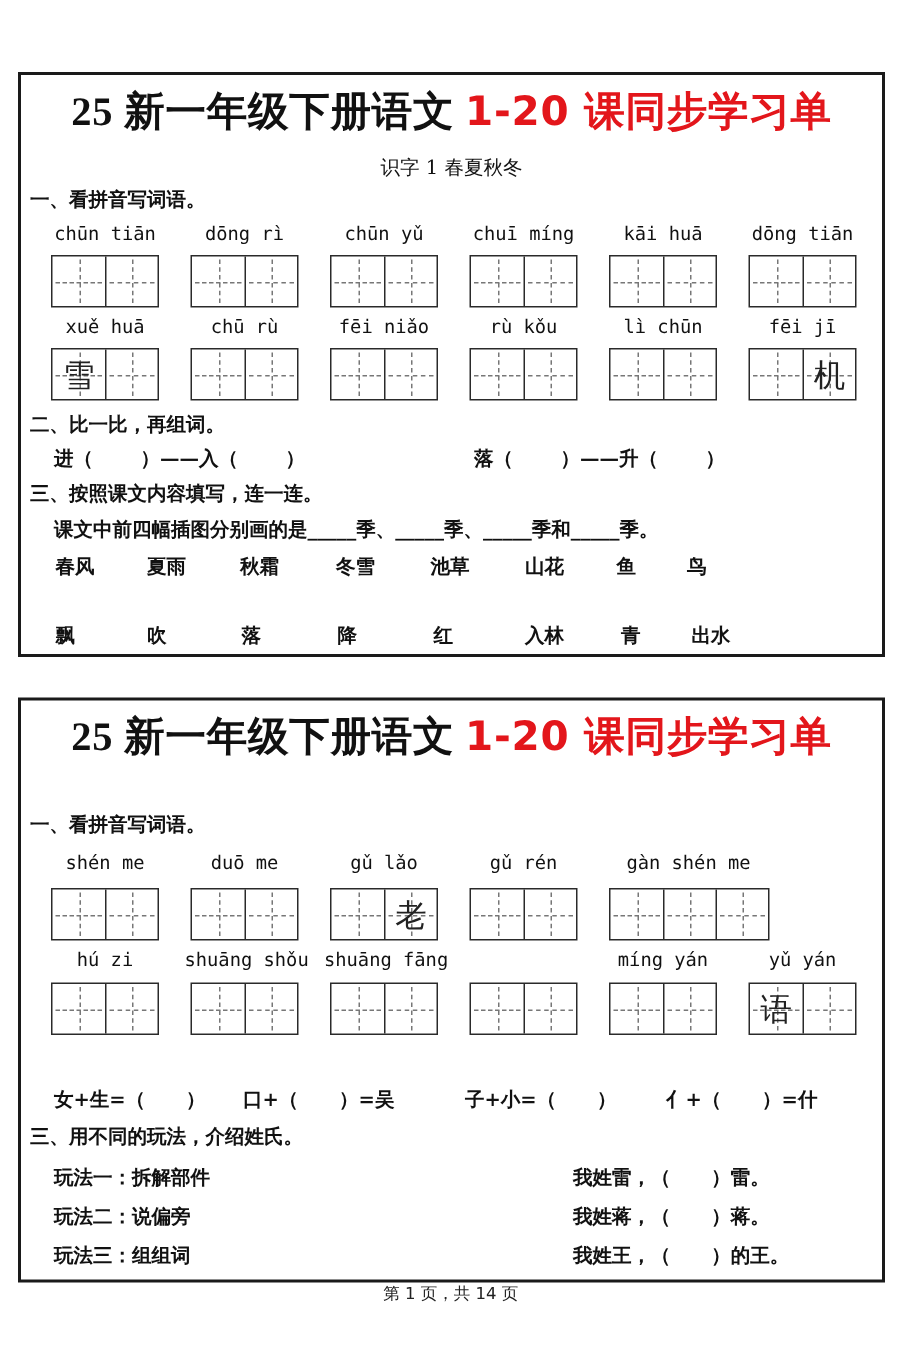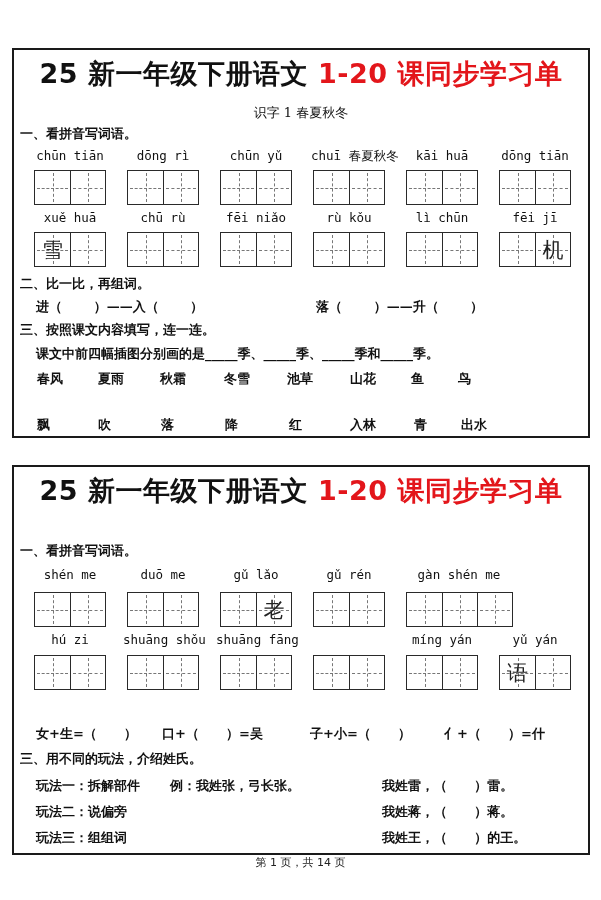--- a/index.html
+++ b/index.html
@@ -5,21 +5,21 @@
   * { box-sizing: border-box; margin: 0; padding: 0; }
   html, body { width: 601px; height: 900px; background: #ffffff; overflow: hidden; }
   body { position: relative; font-family: "DejaVu Serif", "Liberation Serif", serif; color: #111; }
 
   .sheet { position: absolute; left: 12px; width: 578px; border: 2px solid #1a1a1a; background: #fff; }
   #sheet1 { top: 48px; height: 390px; }
   #sheet2 { top: 465px; height: 390px; }
 
   .main-title { position: absolute; left: 0; right: 0; top: 6px; text-align: center; white-space: nowrap;
     font-family: "DejaVu Sans", "Liberation Sans", sans-serif; font-weight: bold; font-size: 27px; letter-spacing: 0.5px; line-height: 36px; }
-  .main-title .black { color: #111; }
+  .main-title .black { color: #111; font-family: Liberation Serif, serif; }
   .main-title .red { color: #e3161b; }
 
   .lesson-title { position: absolute; left: 0; right: 0; top: 54px; text-align: center;
     font-weight: normal; font-size: 13px; line-height: 18px; }
 
   .section-heading { position: absolute; left: 6px; font-weight: bold; font-size: 13px; line-height: 18px; white-space: nowrap; }
 
   .pinyin { position: absolute; font-family: "DejaVu Sans Mono", "Liberation Mono", monospace; font-size: 12.5px; line-height: 16px; white-space: nowrap; text-align: center; }
 
   .tian-box { position: absolute; height: 35px; border: 1.5px solid #2a2a2a; display: flex; background: #fff; }
@@ -43,21 +43,21 @@
   <div class="main-title">
     <span class="black">25 新一年级下册语文 </span><span class="red">1-20 课同步学习单</span>
   </div>
   <div class="lesson-title">识字 1  春夏秋冬</div>
 
   <div class="section-heading" style="top:75px;">一、看拼音写词语。</div>
 
   <div class="pinyin" style="left:18px;top:98px;width:76px;">chūn  tiān</div>
   <div class="pinyin" style="left:111px;top:98px;width:76px;">dōng   rì</div>
   <div class="pinyin" style="left:204px;top:98px;width:76px;">chūn   yǔ</div>
-  <div class="pinyin" style="left:297px;top:98px;width:76px;">chuī  春夏秋冬</div>
+  <div class="pinyin" style="left:297px;top:98px;width:76px;">chuī  míng</div>
   <div class="pinyin" style="left:390px;top:98px;width:76px;">kāi   huā</div>
   <div class="pinyin" style="left:483px;top:98px;width:76px;">dōng  tiān</div>
 
   <div class="tian-box" style="left:20px;top:120px;">
     <div class="tian-cell">
         <span class="tian-char"></span>
       </div>
     <div class="tian-cell">
         <span class="tian-char"></span>
       </div>
@@ -299,21 +299,20 @@
   </div>
 
   <div class="line-text" style="left:22px;top:258px;">女+生=（      ）</div>
   <div class="line-text" style="left:148px;top:258px;">口+（      ）=吴</div>
   <div class="line-text" style="left:296px;top:258px;">子+小=（      ）</div>
   <div class="line-text" style="left:430px;top:258px;">亻+（      ）=什</div>
 
   <div class="section-heading" style="top:283px;">三、用不同的玩法，介绍姓氏。</div>
 
   <div class="line-text" style="left:22px;top:310px;">玩法一：拆解部件</div>
-  <div class="line-text" style="left:156px;top:310px;">例：我姓张，弓长张。</div>
   <div class="line-text" style="left:368px;top:310px;">我姓雷，（      ）雷。</div>
 
   <div class="line-text" style="left:22px;top:336px;">玩法二：说偏旁</div>
   <div class="line-text" style="left:368px;top:336px;">我姓蒋，（      ）蒋。</div>
 
   <div class="line-text" style="left:22px;top:362px;">玩法三：组组词</div>
   <div class="line-text" style="left:368px;top:362px;">我姓王，（      ）的王。</div>
 </div>
 
 <div class="footer">第 1 页，共 14 页</div>

